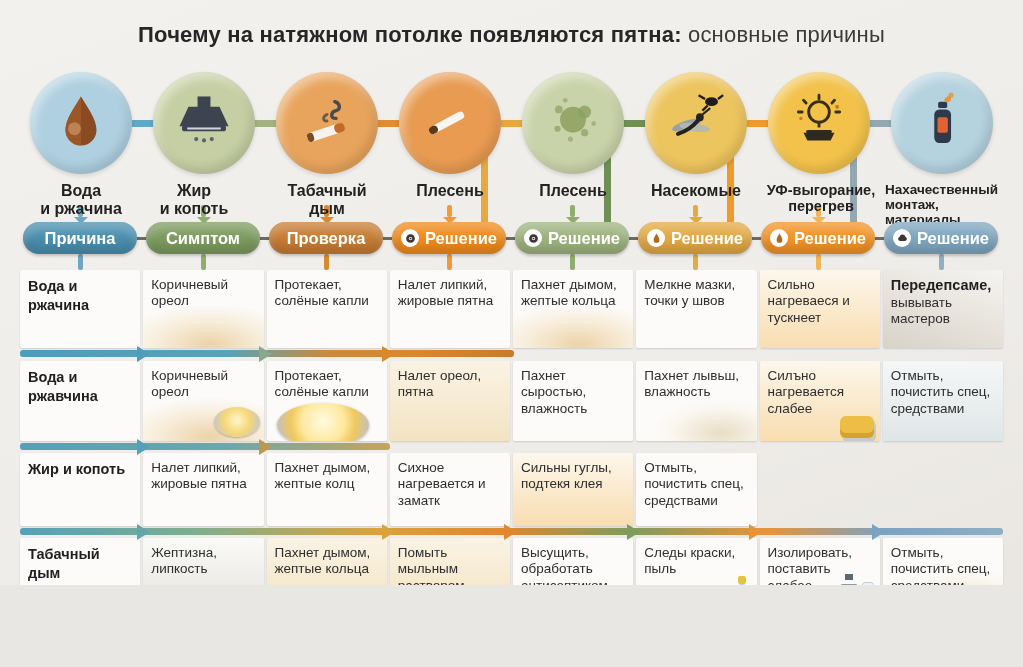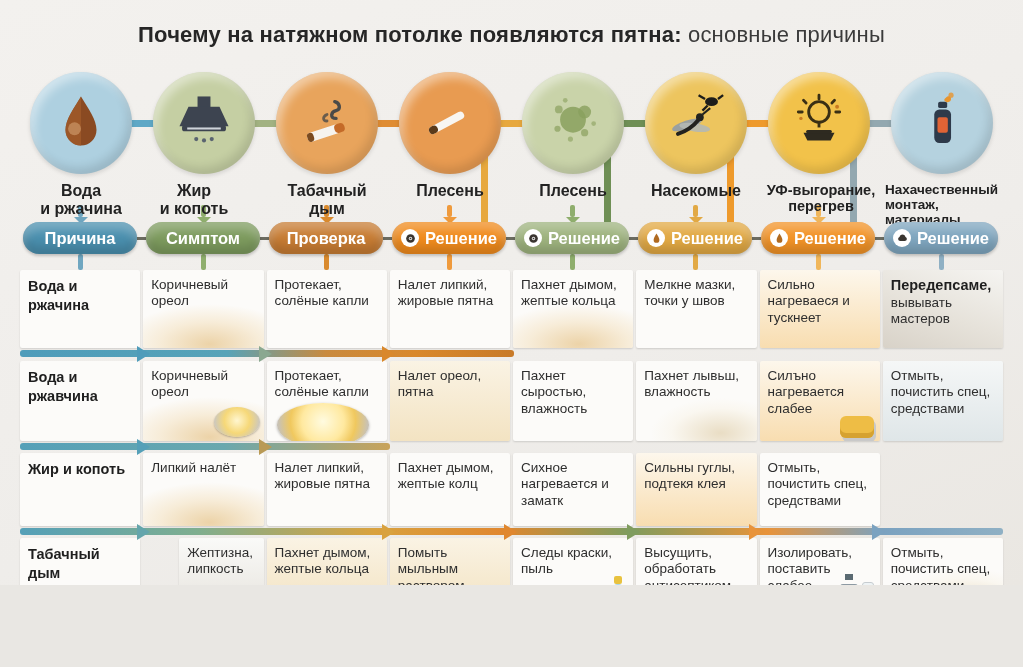--- a/index.html
+++ b/index.html
@@ -28,21 +28,21 @@
   .mini-icon svg{width:13px;height:13px;}
   
   .trow{position:absolute;left:20px;width:983px;display:grid;grid-template-columns:repeat(8,1fr);gap:3px;z-index:2;}
   .cell{background:#fcfbf9;border-radius:2px;box-shadow:0 1px 2px rgba(0,0,0,.14);padding:7px 8px;box-sizing:border-box;
         font-size:13.5px;color:#2e2e2e;line-height:1.22;position:relative;overflow:hidden;}
   .cell .lead{font-weight:bold;font-size:14.5px;color:#1f1f1f;}
   .cell.first{font-size:15px;}
   .tone-stain-tan{background:radial-gradient(90px 40px at 55% 95%, #ecd3a8 0%, #f7ecd8 55%, #fcfbf9 100%);}
   .tone-tan{background:linear-gradient(180deg,#faf3e4 0%,#f3e3c2 100%);}
   .tone-peach{background:linear-gradient(180deg,#fdf7ec 0%,#f8ddb0 100%);}
-  .tone-gray{background:linear-gradient(180deg,#fafaf8 0%,#e7e4de 100%);margin-left:36px;}
+  .tone-gray{background:linear-gradient(180deg,#fafaf8 0%,#e7e4de 100%);}
   .tone-gray-photo{background:linear-gradient(200deg,#f5f4f1 0%,#e6e2da 55%,#d8d2c8 100%);}
   .tone-blue{background:linear-gradient(180deg,#f5f7f7 0%,#dfe6e8 100%);}
   .tone-stain{background:radial-gradient(70px 35px at 70% 90%, #e9ddc4 0%, #faf7f0 70%, #fcfbf9 100%);}
   .art{position:absolute;pointer-events:none;}
   .art-lamp{right:4px;bottom:4px;width:46px;height:30px;border-radius:50%;
             background:radial-gradient(circle at 50% 45%, #fff6d0 0%, #f6d878 45%, #cfc9ba 78%, #b8b2a6 100%);
             box-shadow:0 1px 2px rgba(0,0,0,.25);}
   .art-lamp-big{left:10px;bottom:-6px;width:92px;height:44px;border-radius:50%;
             background:radial-gradient(circle at 50% 42%, #fffbe0 0%, #ffe9a0 40%, #f0c85e 62%, #c9c2b4 85%, #aaa396 100%);
             box-shadow:0 1px 3px rgba(0,0,0,.3);}
@@ -283,38 +283,37 @@
         <div class="cell tone-stain-tan"><span>Коричневый ореол</span><div class="art art-lamp"></div></div>
         <div class="cell"><span>Протекает, солёные капли</span><div class="art art-lamp-big"></div></div>
         <div class="cell tone-tan"><span>Налет ореол, пятна</span></div>
         <div class="cell"><span>Пахнет сыростью, влажность</span></div>
         <div class="cell tone-stain"><span>Пахнет лывьш, влажность</span></div>
         <div class="cell tone-peach"><span>Силъно нагревается слабее</span><div class="art art-sponge"></div></div>
         <div class="cell tone-blue"><span>Отмыть, почистить спец, средствами</span></div>
       </div>
       <div class="trow" style="top: 453px; height: 73px;">
         <div class="cell first"><span class="lead">Жир и копоть</span> </div>
-        <div class="cell tone-stain-tan"><span>Липкий налёт</span></div>
         <div class="cell"><span>Налет липкий, жировые пятна</span></div>
         <div class="cell"><span>Пахнет дымом, жептые колц</span></div>
         <div class="cell"><span>Сихное нагревается и заматк</span></div>
         <div class="cell tone-peach"><span>Сильны гуглы, подтекя клея</span></div>
         <div class="cell"><span>Отмыть, почистить спец, средствами</span></div>
       </div>
       <div class="trow" style="top: 538px; height: 72px;">
         <div class="cell first"><span class="lead">Табачный дым</span> </div>
         <div class="cell tone-gray"><span>Жептизна, липкость</span></div>
         <div class="cell tone-tan"><span>Пахнет дымом, жептые кольца</span><div class="art art-sponge"></div></div>
         <div class="cell tone-tan"><span>Помыть мыльным раствором</span></div>
+        <div class="cell"><span>Высущить, обработать антисептиком</span></div>
         <div class="cell"><span>Следы краски, пыль</span><div class="art art-bucket">
             <div class="b1"></div>
             <div class="b2"></div>
             <div class="b3"></div>
           </div></div>
-        <div class="cell"><span>Высущить, обработать антисептиком</span></div>
         <div class="cell"><span>Изолировать, поставить слабее</span><div class="art art-spray">
             <div class="s1"></div>
             <div class="s3"></div>
             <div class="s2"></div>
           </div></div>
         <div class="cell tone-stain"><span>Отмыть, почистить спец, средствами</span></div>
       </div>
       <div class="abar" style="top: 350px; left: 20px; width: 494px; background: linear-gradient(90deg, rgb(79, 156, 186) 0%, rgb(87, 163, 184) 42%, rgb(201, 138, 62) 62%, rgb(217, 136, 44) 80%, rgb(200, 122, 40) 100%);"></div>
       <div class="ahead" style="left: 137px; top: 346px; border-left: 13px solid rgb(79, 156, 186);"></div>
       <div class="ahead" style="left: 259px; top: 346px; border-left: 13px solid rgb(138, 168, 144);"></div>

